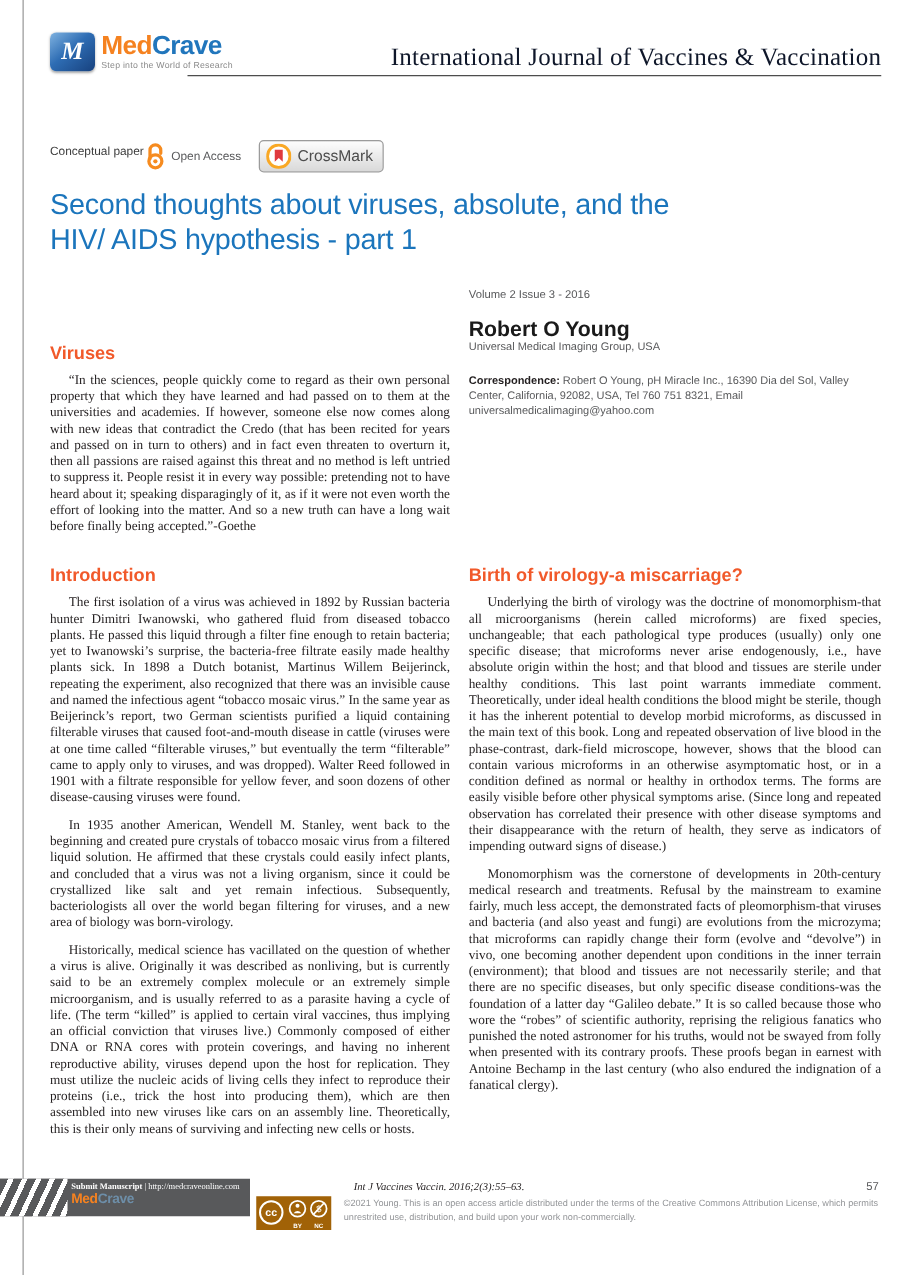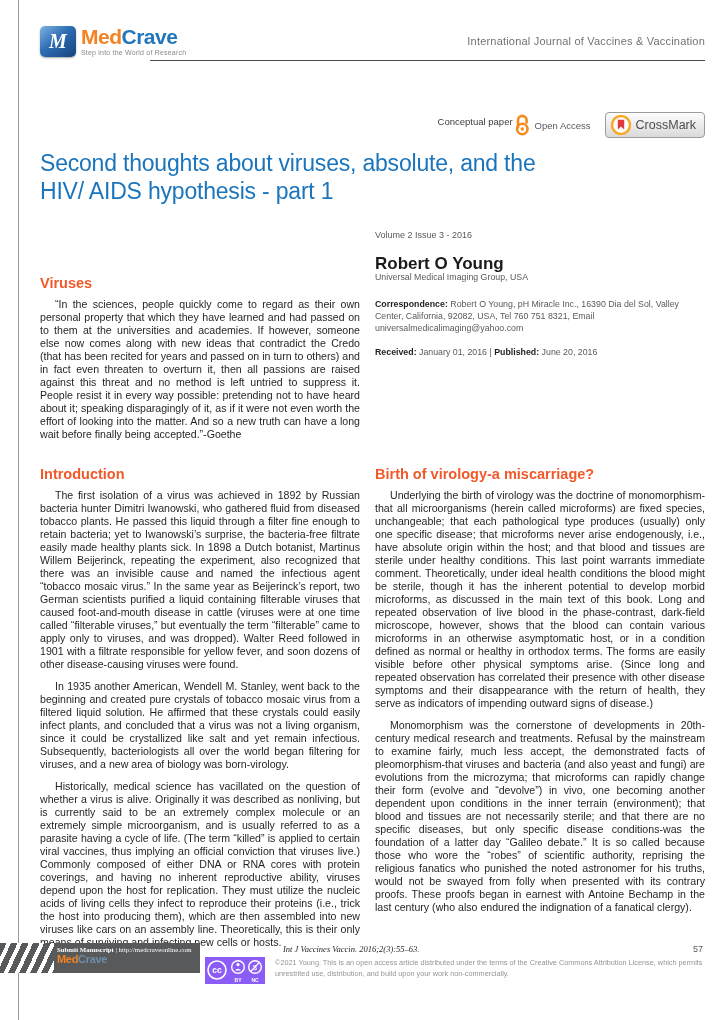--- a/index.html
+++ b/index.html
@@ -12,40 +12,40 @@
   
   header{position:relative;height:66px;padding:26px 18px 0 40px;box-sizing:content-box;display:flex;justify-content:space-between;}
   .logo{display:flex;align-items:flex-start;gap:5px;}
   .logo-icon{width:36px;height:31px;border-radius:5px;background:linear-gradient(140deg,#7fb2e0 0%,#2e6db4 45%,#17417e 100%);
     color:#fff;display:flex;align-items:center;justify-content:center;
     font-family:"Liberation Serif",serif;font-style:italic;font-weight:bold;font-size:20px;box-shadow:0 1px 2px rgba(0,0,0,.35);}
   .logo-word{font-size:21px;font-weight:bold;letter-spacing:-0.5px;line-height:22px;}
   .logo-word .med{color:#f58220;}
   .logo-word .crave{color:#2176bc;}
   .tagline{font-size:7px;color:#8a8a8a;margin-top:1px;letter-spacing:0.2px;}
-  .journal-title{font-family:Liberation Sans, sans-serif;font-size:11px;color:#737373;margin-top:9px;letter-spacing:0.2px;}
+  .journal-title{font-family:Liberation Serif, serif;font-size:20px;color:#0f172a;margin-top:9px;letter-spacing:0.2px;}
   .header-rule{position:absolute;top:60px;left:150px;right:18px;height:1px;background:#4d4d4d;}
 
   
-  .meta-row{margin:20px 18px 0 40px;display:flex;justify-content:flex-end;align-items:flex-start;height:28px;}
+  .meta-row{margin:20px 18px 0 40px;display:flex;justify-content:flex-start;align-items:flex-start;height:28px;}
   .paper-type{font-size:9.5px;color:#3c3c3c;margin-top:4px;}
   .badges{display:flex;align-items:center;gap:14px;}
   .open-access{display:flex;align-items:center;gap:3px;font-size:9.5px;color:#58595b;}
   .crossmark{display:flex;align-items:center;gap:5px;border:1px solid #9b9b9b;border-radius:4px;
     background:linear-gradient(#fdfdfd,#d9d9d9);padding:2px 8px 2px 5px;font-size:12.5px;color:#4d4d4d;}
 
   
   h1{margin:10px 18px 0 40px;font-size:23px;line-height:27.5px;font-weight:400;color:#1b75bc;letter-spacing:-0.2px;}
 
   
   .grid{margin:24px 18px 0 40px;display:grid;grid-template-columns:320px 330px;column-gap:15px;}
   h2.orange{font-size:14.5px;font-weight:bold;color:#f1592a;margin:16px 0 7px 0;}
   h2.orange.first{margin-top:46px;}
   h2.orange.row2{margin-top:16px;}
-  .body-text p{margin:0 0 9px 0;font-family:Liberation Sans, sans-serif;font-size:10.6px;line-height:13px;
+  .body-text p{margin:0 0 9px 0;font-family:Liberation Serif, serif;font-size:10.6px;line-height:13px;
     text-align:justify;text-indent:15px;color:#231f20;}
 
   
   .article-meta{font-size:8.8px;color:#58595b;line-height:12px;}
   .volume{font-size:9px;margin-bottom:16px;}
   .author{font-size:17px;font-weight:bold;color:#1a1a1a;line-height:14px;}
   .affiliation{margin-bottom:15px;}
   .correspondence{margin-bottom:12px;}
   .bold-dark{font-weight:bold;color:#231f20;}
 
@@ -56,21 +56,21 @@
     background:repeating-linear-gradient(115deg,#58595b 0 6px,#ffffff 6px 10px);}
   .submit-lines{position:absolute;left:57px;top:3px;color:#fff;white-space:nowrap;}
   .submit-line{font-family:"Liberation Serif",serif;font-size:6.8px;}
   .submit-line .sb{font-weight:bold;}
   .footer-logo{font-size:11px;font-weight:bold;letter-spacing:-0.3px;line-height:12px;}
   .footer-logo .med{color:#f58220;}
   .footer-logo .crave2{color:#6d8ea8;}
   .citation{position:absolute;left:283px;top:3px;font-family:"Liberation Serif",serif;font-style:italic;
     font-size:8.5px;color:#231f20;}
   .page-number{position:absolute;right:20px;top:3px;font-size:9px;color:#58595b;}
-  .cc-badge{position:absolute;left:205px;top:16px;width:60px;height:27px;background:#8b5cf6;}
+  .cc-badge{position:absolute;left:205px;top:16px;width:60px;height:27px;background:#a16207;}
   .license{position:absolute;left:275px;top:17px;font-size:7.3px;line-height:10.5px;color:#939598;}
 </style>
 </head>
 <body>
 
 <div class="edge-line"></div>
 
 <header>
   <div class="logo">
     <div class="logo-icon">
@@ -112,21 +112,20 @@
   <section class="body-text">
     <h2 class="orange first">Viruses</h2>
     <p>“In the sciences, people quickly come to regard as their own personal property that which they have learned and had passed on to them at the universities and academies. If however, someone else now comes along with new ideas that contradict the Credo (that has been recited for years and passed on in turn to others) and in fact even threaten to overturn it, then all passions are raised against this threat and no method is left untried to suppress it. People resist it in every way possible: pretending not to have heard about it; speaking disparagingly of it, as if it were not even worth the effort of looking into the matter. And so a new truth can have a long wait before finally being accepted.”-Goethe</p>
   </section>
 
   <aside class="article-meta">
     <div class="volume">Volume 2 Issue 3 - 2016</div>
     <div class="author">Robert O Young</div>
     <div class="affiliation">Universal Medical Imaging Group, USA</div>
     <div class="correspondence"><span class="bold-dark">Correspondence:</span><span> Robert O Young, pH Miracle Inc., 16390 Dia del Sol, Valley Center, California, 92082, USA, Tel 760 751 8321, Email universalmedicalimaging@yahoo.com</span></div>
-    <div class="dates"><span class="bold-dark">Received:</span><span> January 01, 2016 | </span><span class="bold-dark">Published:</span><span> June 20, 2016</span></div>
   </aside>
 
   <section class="body-text">
     <h2 class="orange row2">Introduction</h2>
     <p>The first isolation of a virus was achieved in 1892 by Russian bacteria hunter Dimitri Iwanowski, who gathered fluid from diseased tobacco plants. He passed this liquid through a filter fine enough to retain bacteria; yet to Iwanowski’s surprise, the bacteria-free filtrate easily made healthy plants sick. In 1898 a Dutch botanist, Martinus Willem Beijerinck, repeating the experiment, also recognized that there was an invisible cause and named the infectious agent “tobacco mosaic virus.” In the same year as Beijerinck’s report, two German scientists purified a liquid containing filterable viruses that caused foot-and-mouth disease in cattle (viruses were at one time called “filterable viruses,” but eventually the term “filterable” came to apply only to viruses, and was dropped). Walter Reed followed in 1901 with a filtrate responsible for yellow fever, and soon dozens of other disease-causing viruses were found.</p>
     <p>In 1935 another American, Wendell M. Stanley, went back to the beginning and created pure crystals of tobacco mosaic virus from a filtered liquid solution. He affirmed that these crystals could easily infect plants, and concluded that a virus was not a living organism, since it could be crystallized like salt and yet remain infectious. Subsequently, bacteriologists all over the world began filtering for viruses, and a new area of biology was born-virology.</p>
     <p>Historically, medical science has vacillated on the question of whether a virus is alive. Originally it was described as nonliving, but is currently said to be an extremely complex molecule or an extremely simple microorganism, and is usually referred to as a parasite having a cycle of life. (The term “killed” is applied to certain viral vaccines, thus implying an official conviction that viruses live.) Commonly composed of either DNA or RNA cores with protein coverings, and having no inherent reproductive ability, viruses depend upon the host for replication. They must utilize the nucleic acids of living cells they infect to reproduce their proteins (i.e., trick the host into producing them), which are then assembled into new viruses like cars on an assembly line. Theoretically, this is their only means of surviving and infecting new cells or hosts.</p>
   </section>
 
   <section class="body-text">

